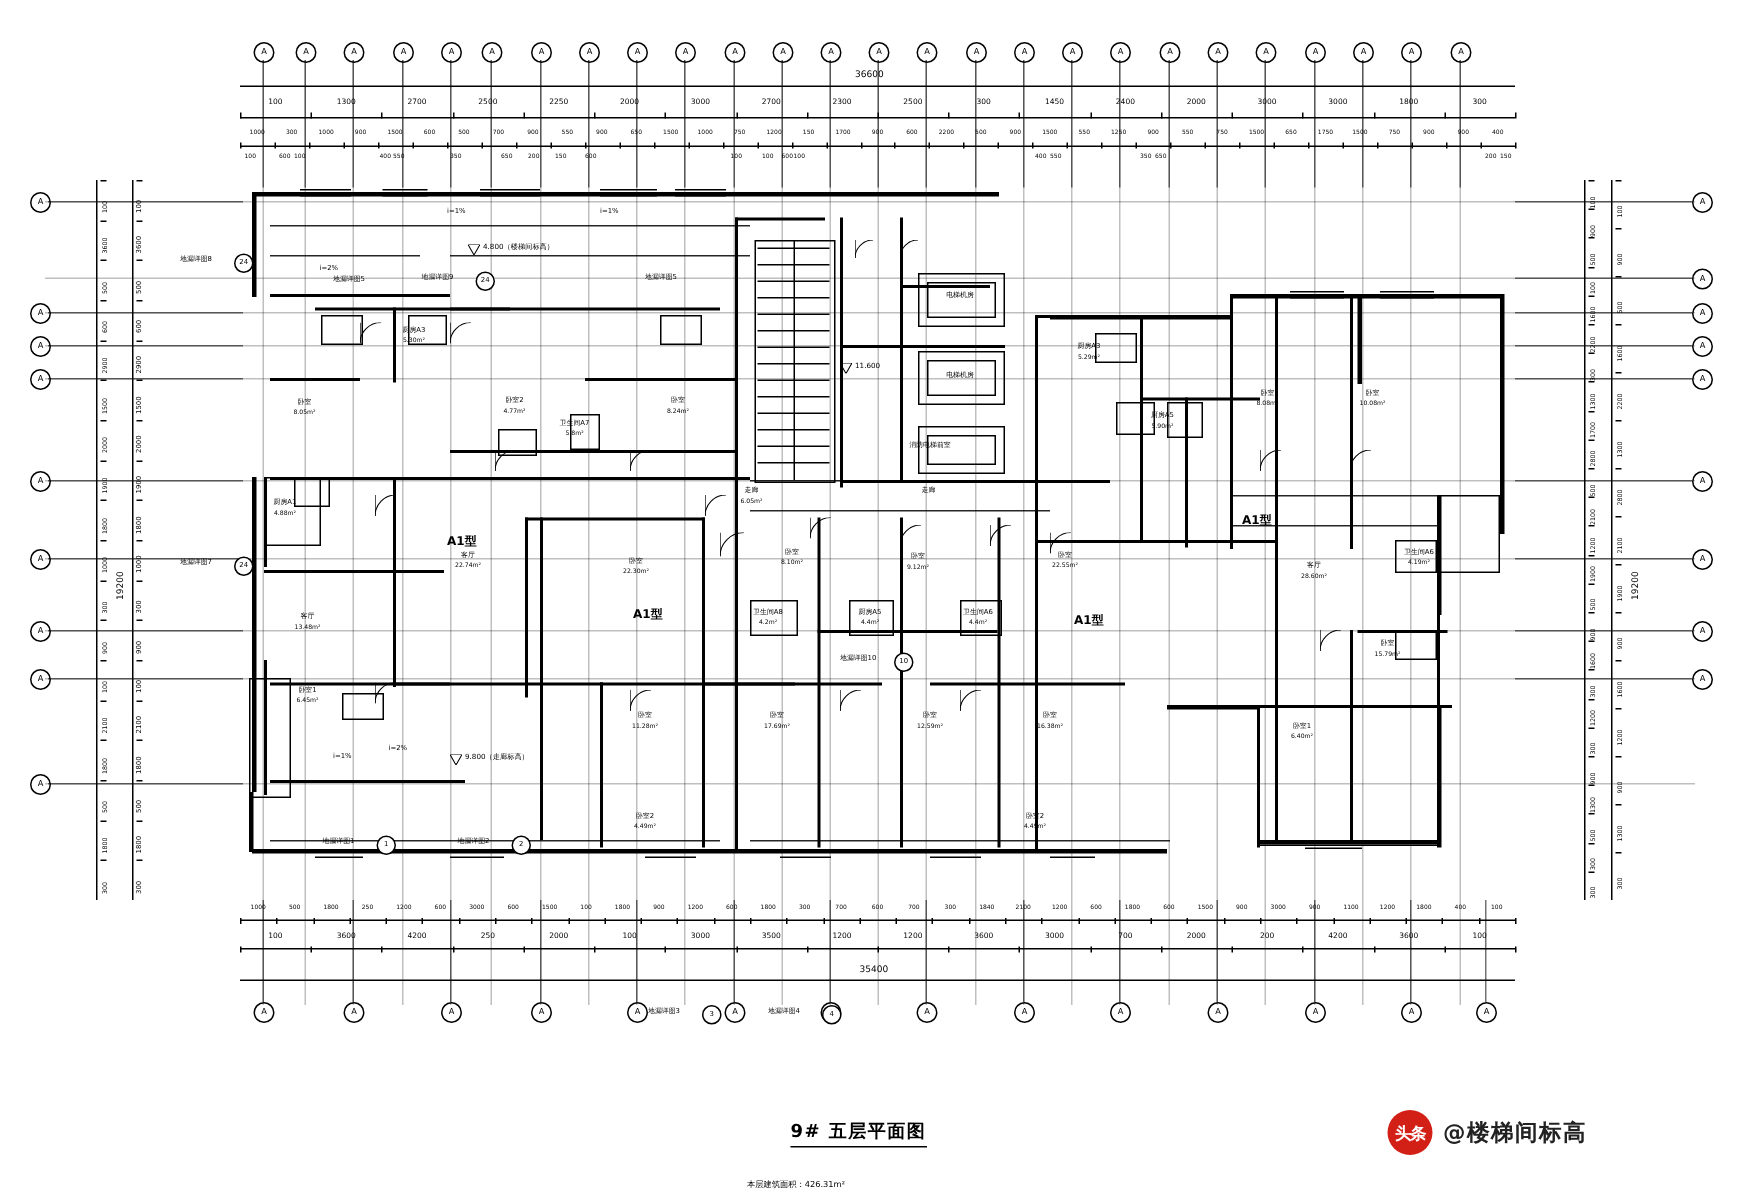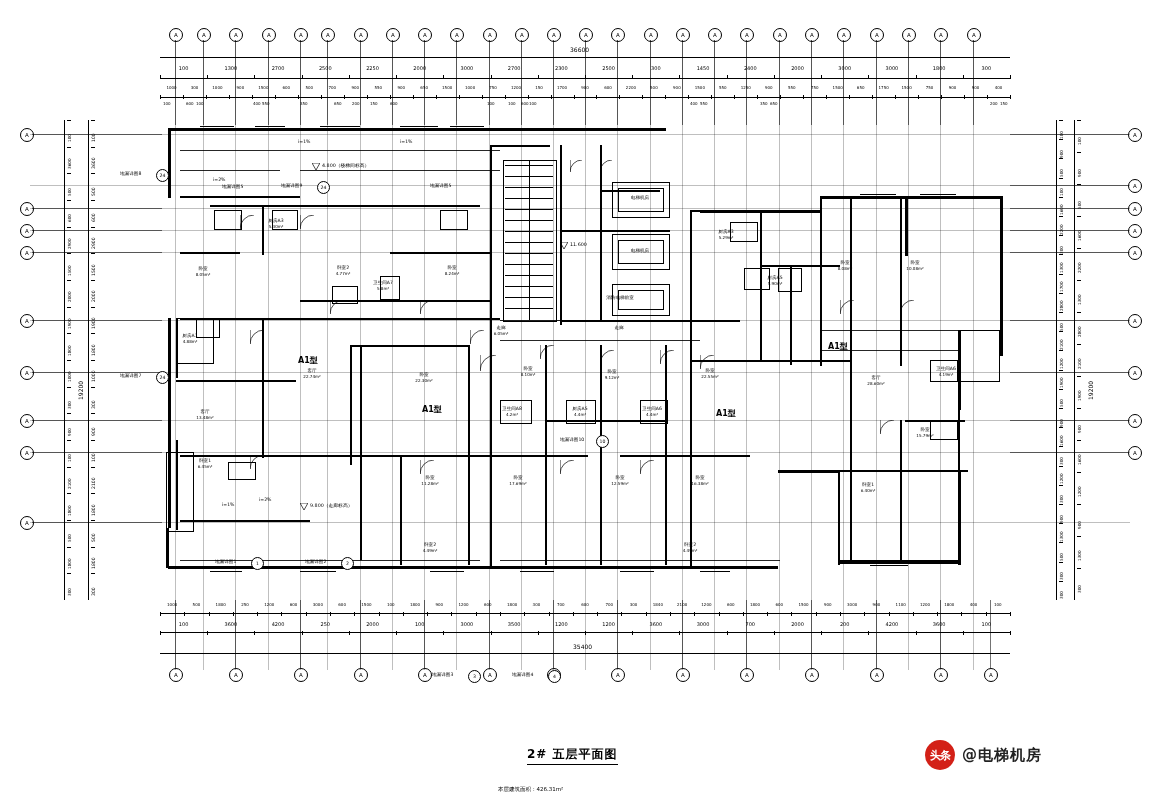--- a/index.html
+++ b/index.html
@@ -1040,21 +1040,21 @@
       <div class="ln" style="left:868.3333333333334px;top:631px;width:1px;height:4px;background:#000"></div>
       <div class="txt " style="left:930.1666666666666px;top:622px;width:18px;text-align:center;font-size:5px;">3600</div>
       <div class="ln" style="left:915.5555555555555px;top:631px;width:1px;height:4px;background:#000"></div>
       <div class="txt " style="left:977.3888888888888px;top:622px;width:18px;text-align:center;font-size:5px;">100</div>
       <div class="ln" style="left:962.7777777777777px;top:631px;width:1px;height:4px;background:#000"></div>
       <div class="ln" style="left:1010px;top:631px;width:1px;height:4px;background:#000"></div>
     </div>
   <div class="txt" style="left:573px;top:644px;font-size:6px;">35400</div>
   <div class="ln h" style="left:160px;top:653px;width:850px;"></div>
 
-  <div class="title" style="left:527px;top:746px;">2#  五层平面图</div>
+  <div class="title" style="left:527px;top:746px;">9#  五层平面图</div>
   <div class="subtitle" style="left:498px;top:786px;">本层建筑面积：426.31m²</div>
 
   <div class="wm" style="left:925px;top:740px;">
     <div class="wm-logo">头条</div>
-    <div class="wm-txt">@电梯机房</div>
+    <div class="wm-txt">@楼梯间标高</div>
   </div>
 
 </div>
 
 </body></html>

